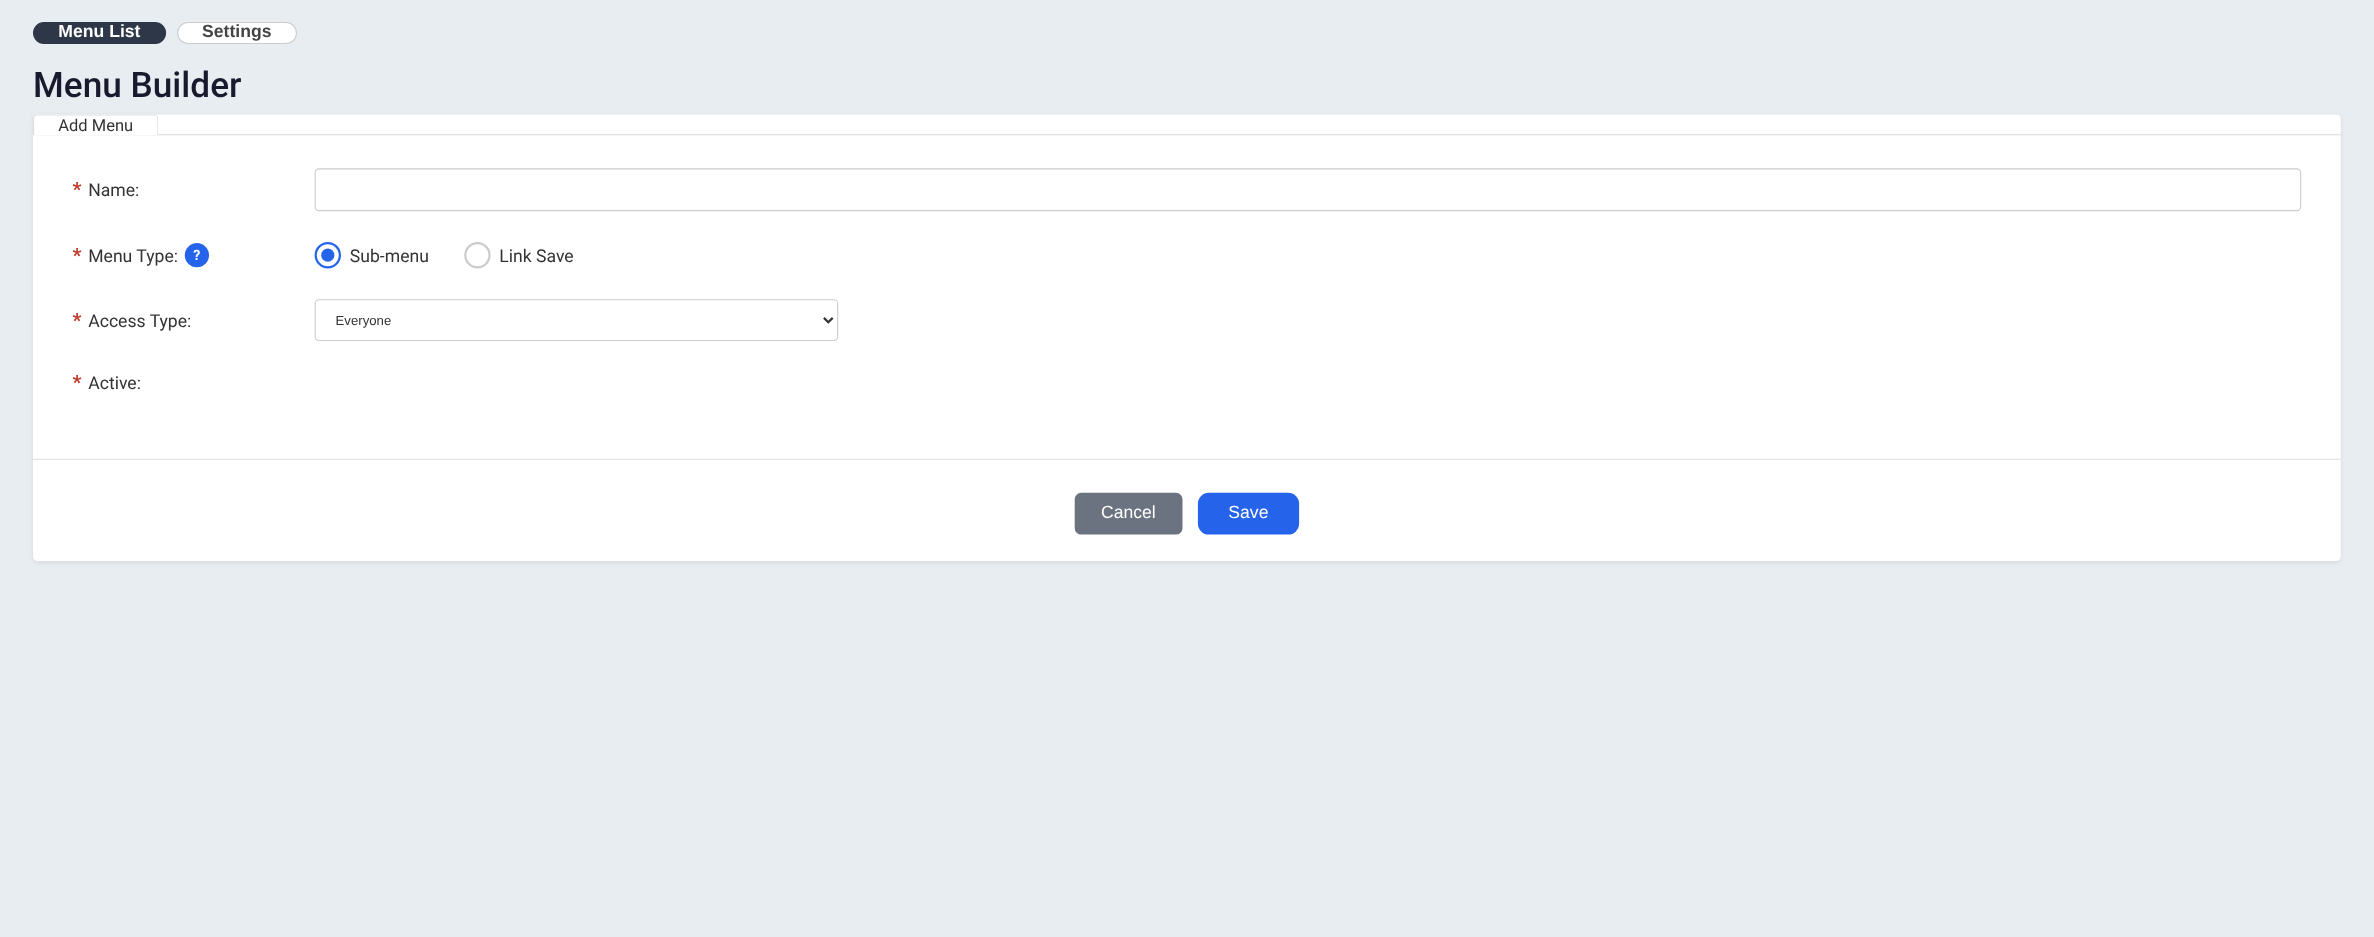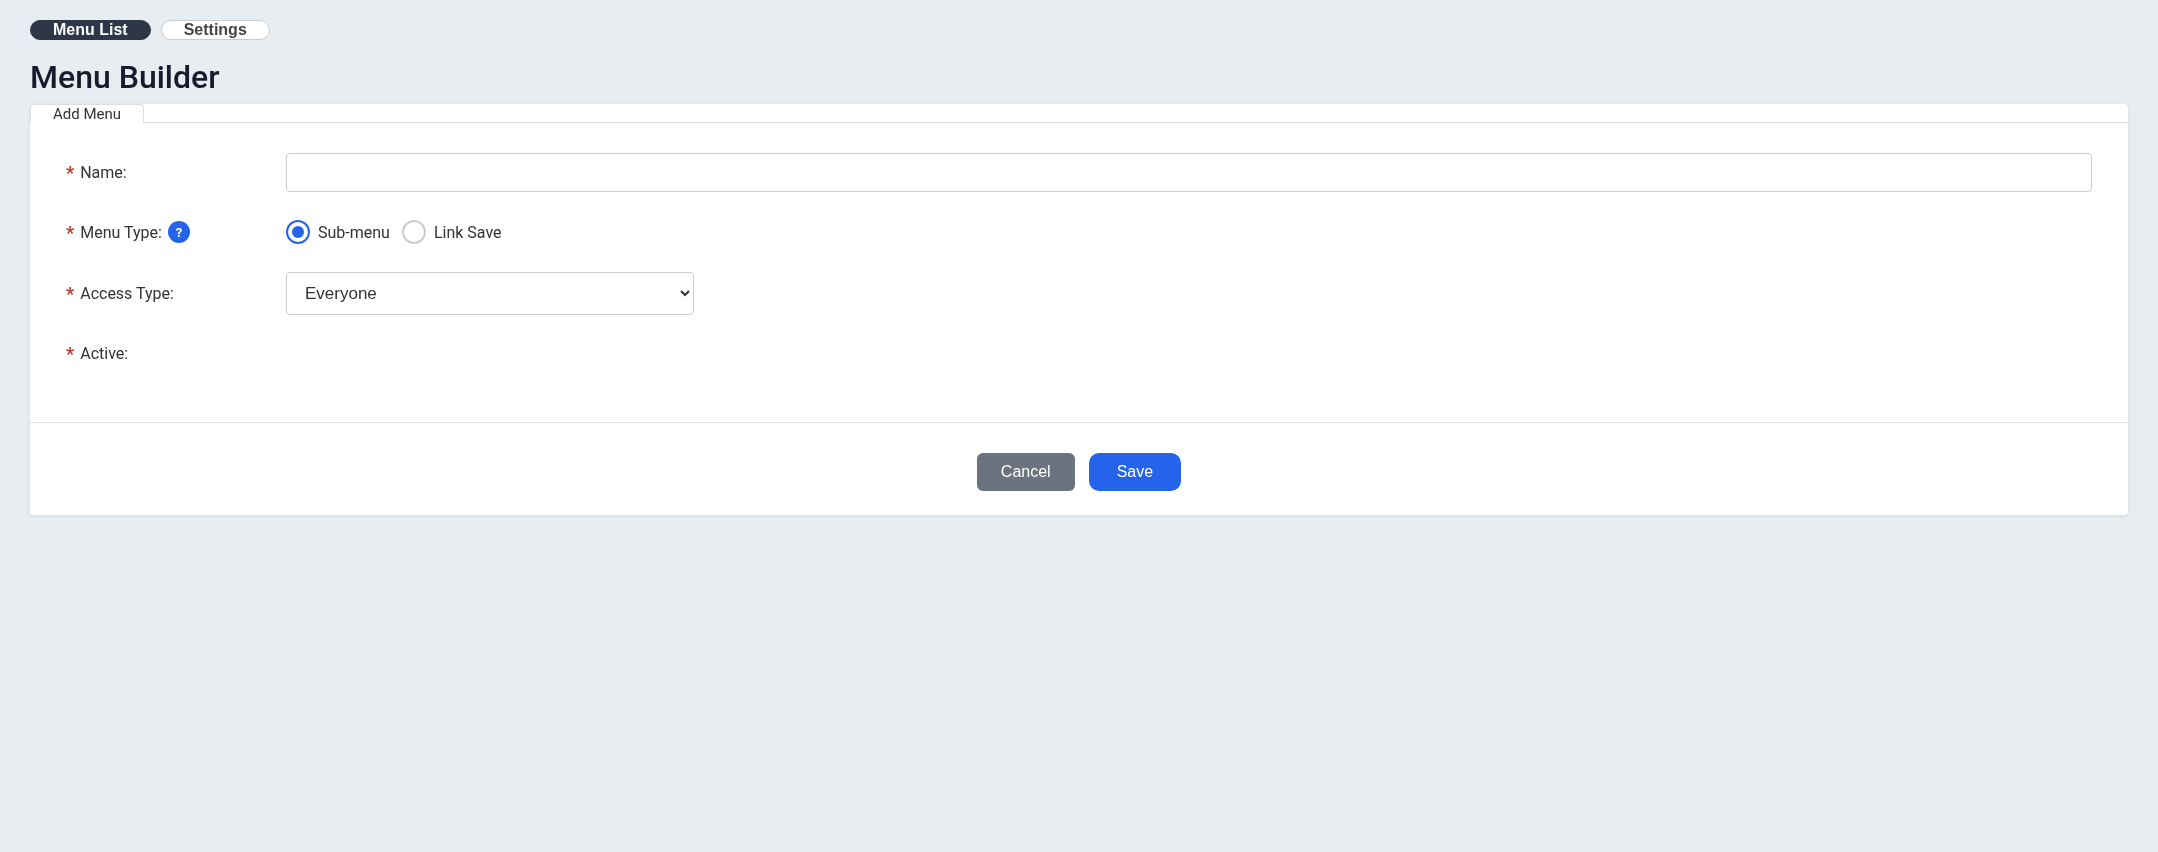--- a/index.html
+++ b/index.html
@@ -111,21 +111,21 @@
       padding: 10px 14px;
       border: 1.5px solid #ccc;
       border-radius: 4px;
       font-size: 15px;
       color: #333;
       outline: none;
     }
 
     .radio-group {
       display: flex;
-      gap: 12px;
+      gap: 32px;
     }
 
     .radio-option {
       display: flex;
       align-items: center;
       gap: 8px;
       cursor: pointer;
       font-size: 16px;
       color: #333;
     }
@@ -163,25 +163,25 @@
       font-size: 13px;
       font-weight: bold;
       display: flex;
       align-items: center;
       justify-content: center;
       cursor: pointer;
       flex-shrink: 0;
     }
 
     .select-input {
-      width: 408px;
+      width: 476px;
       padding: 10px 14px;
       border: 1.5px solid #ccc;
       border-radius: 4px;
-      font-size: 17px;
+      font-size: 12px;
       color: #333;
       background: white;
       appearance: auto;
       cursor: pointer;
     }
 
     .divider {
       border: none;
       border-top: 1px solid #e0e0e0;
       margin: 10px 0 20px 0;

